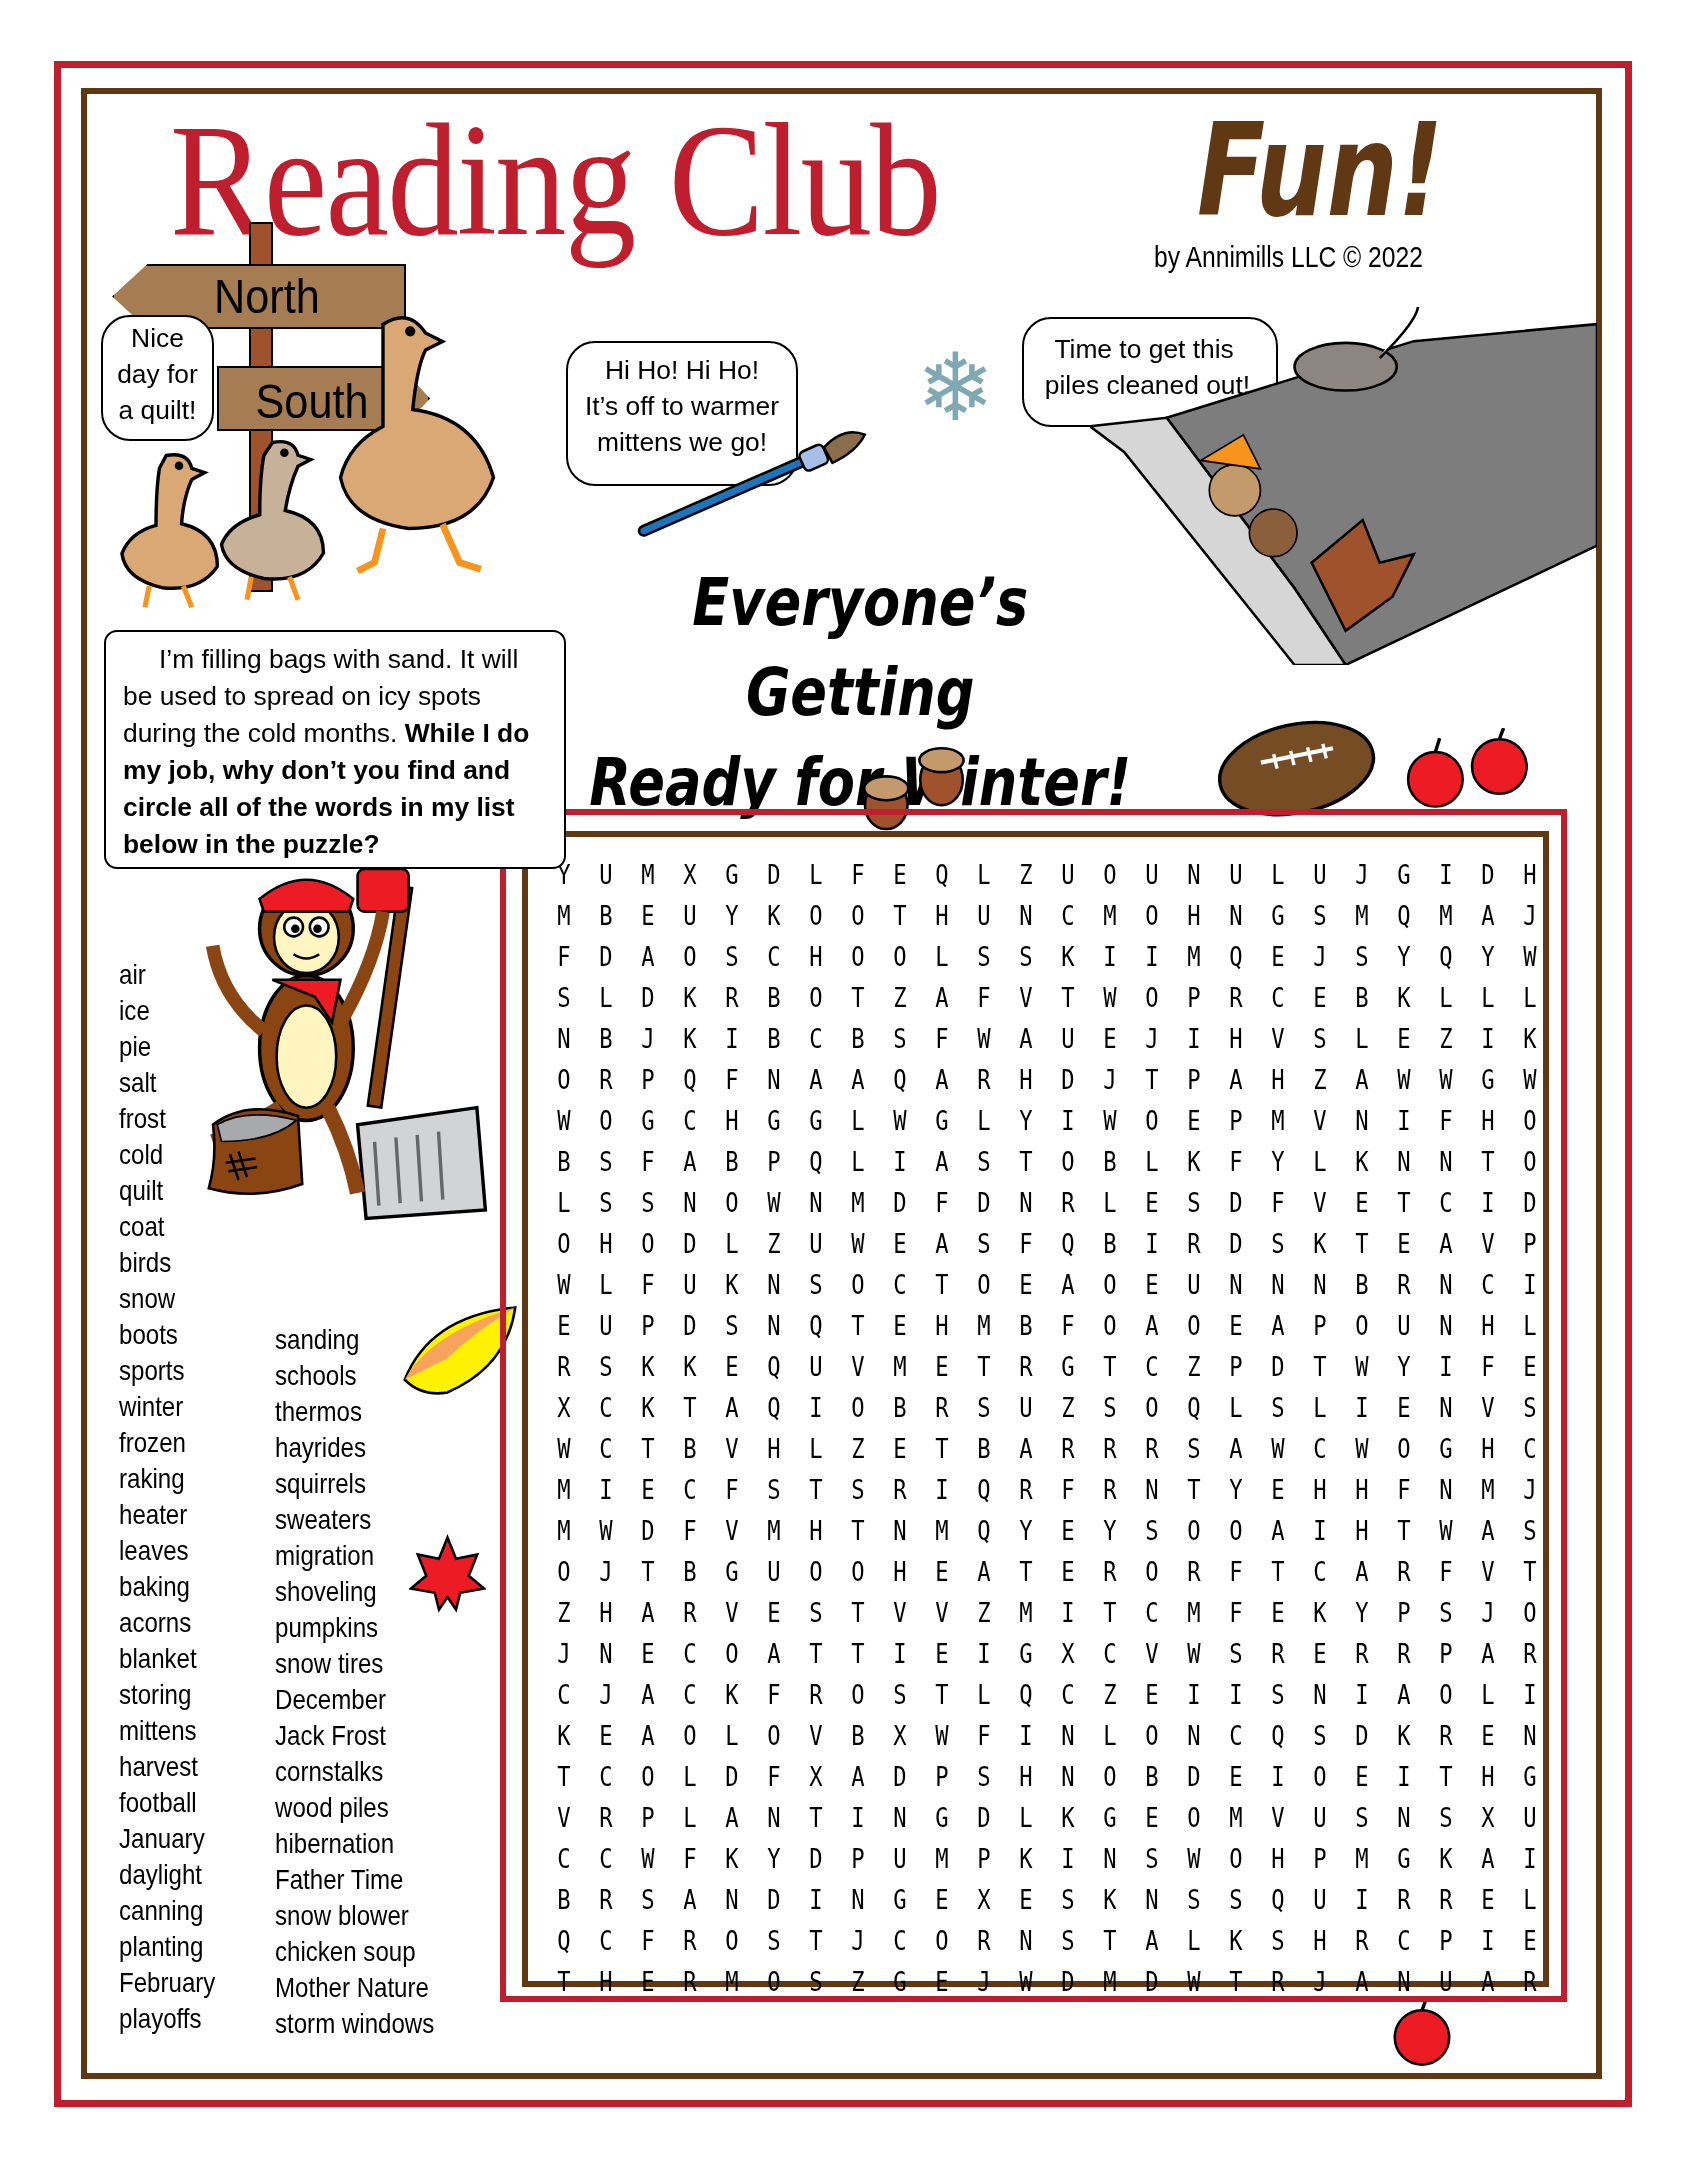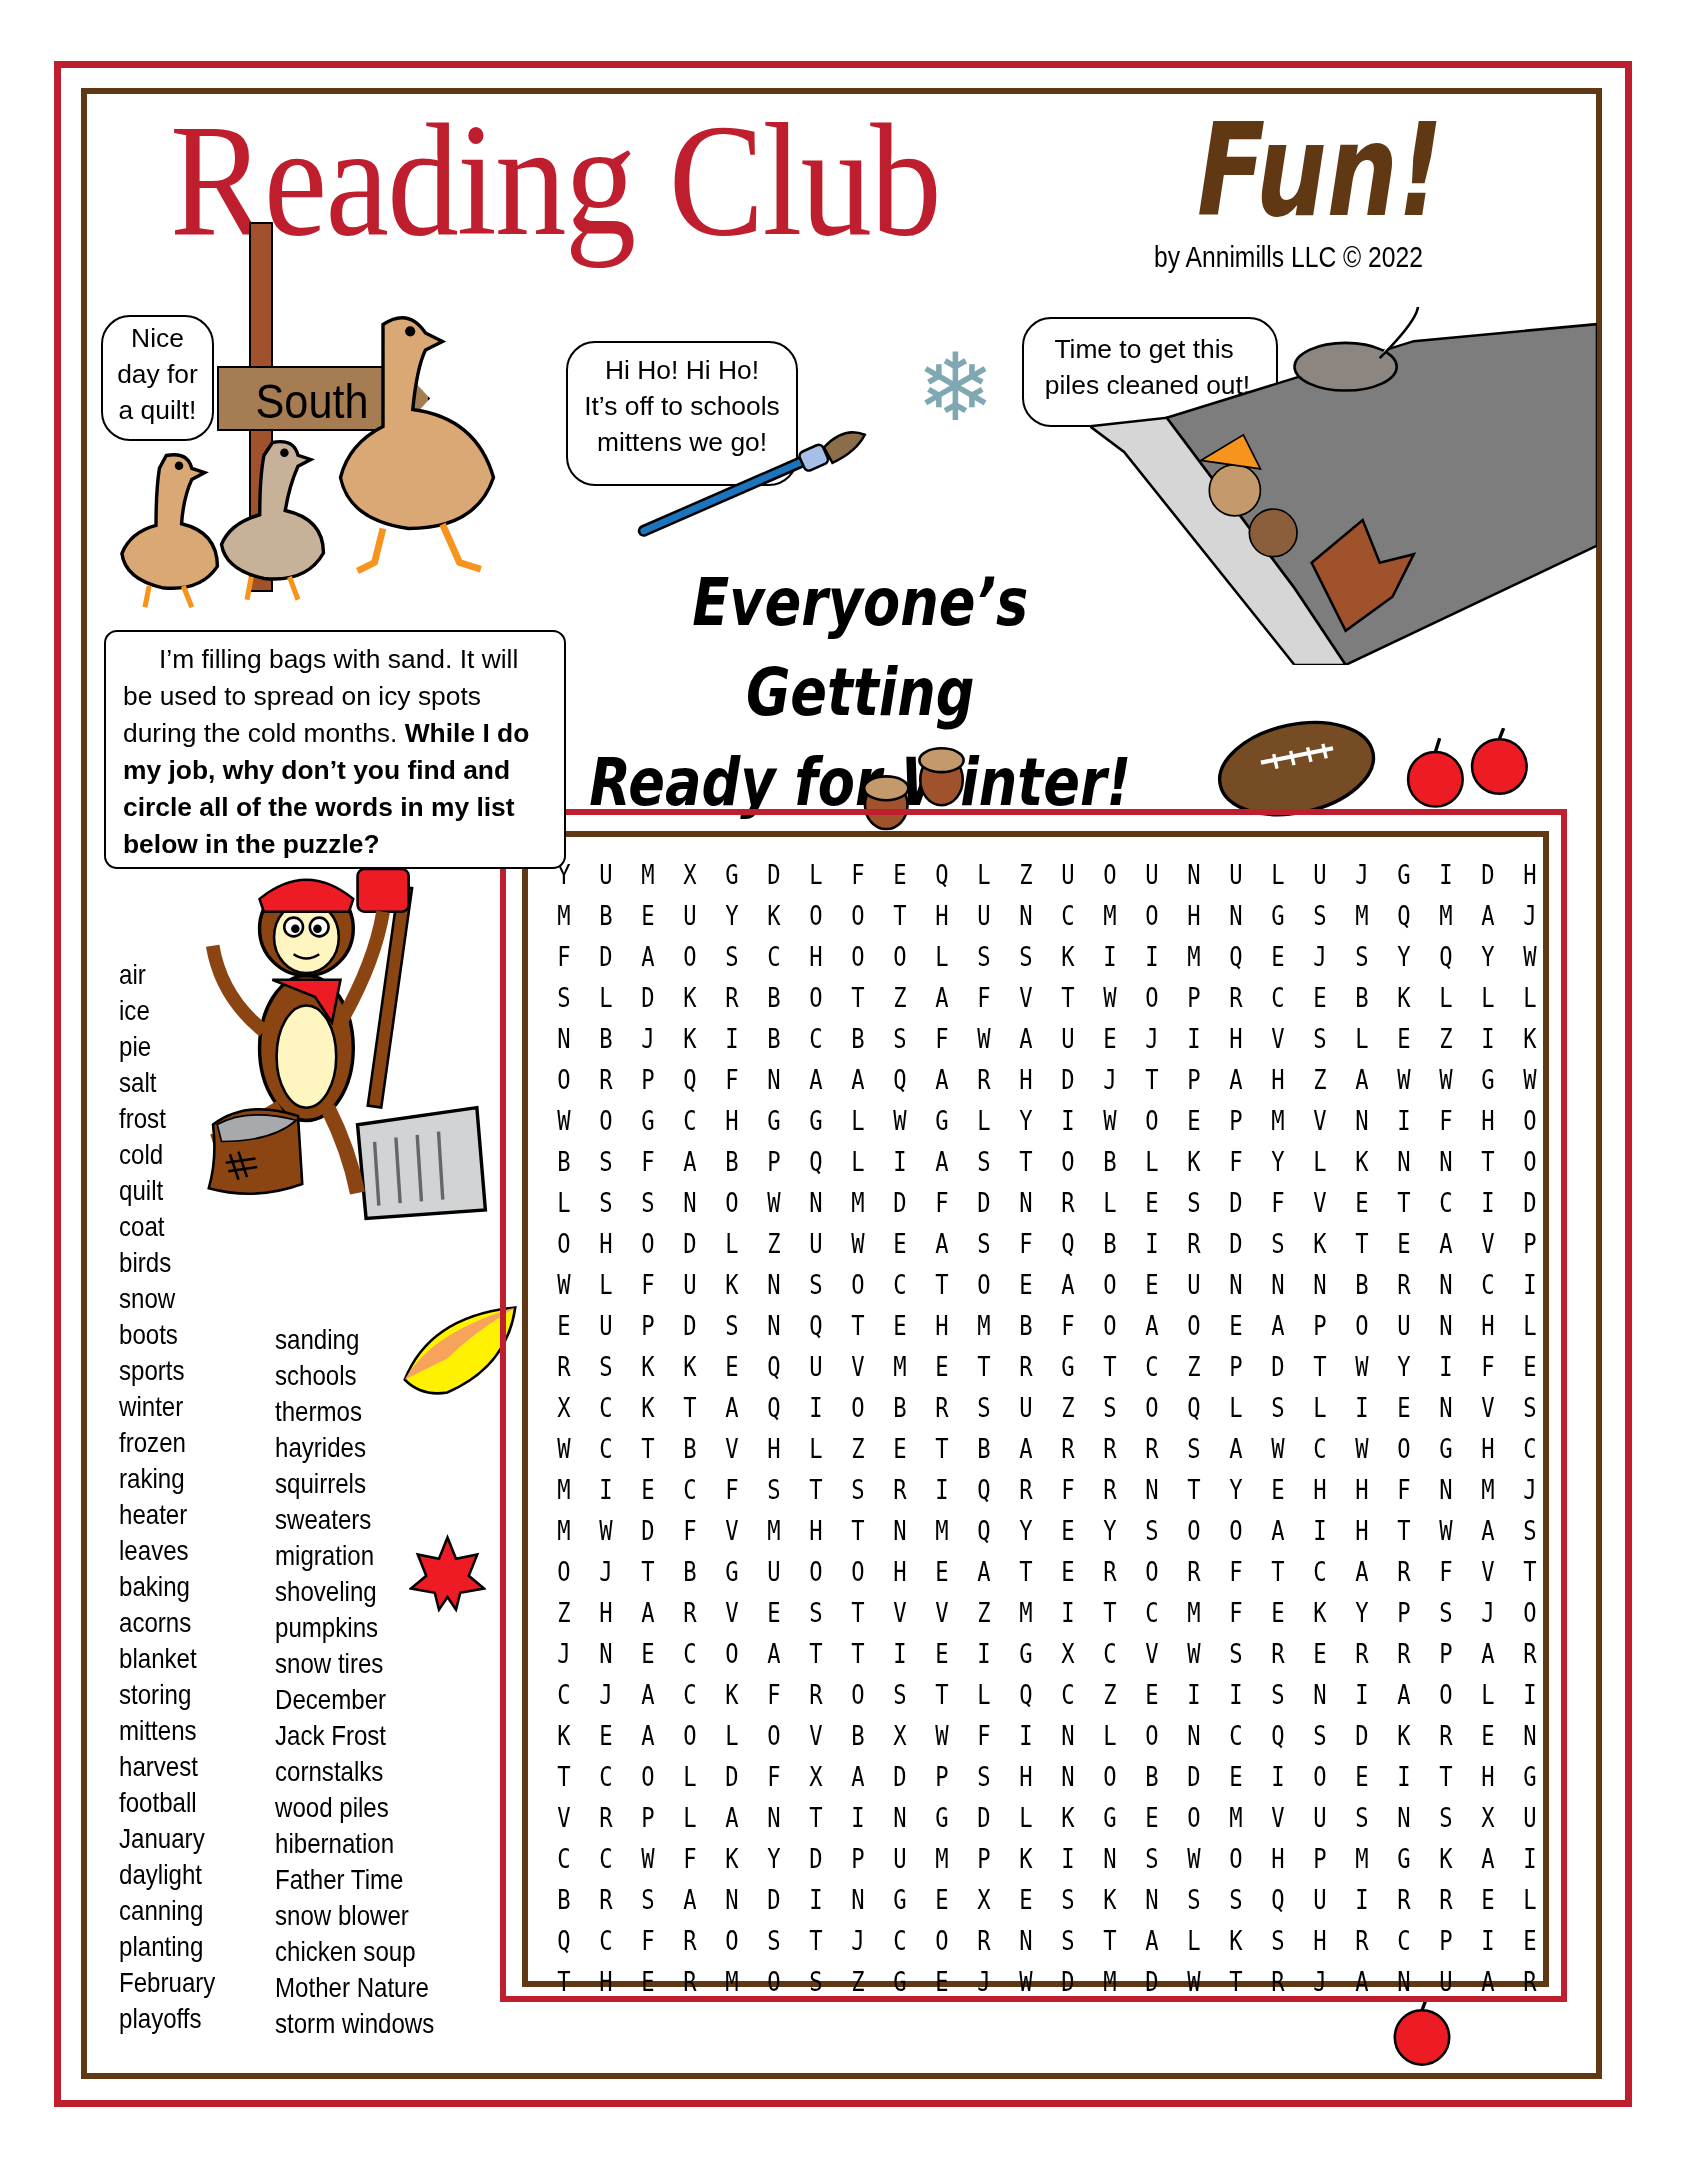--- a/index.html
+++ b/index.html
@@ -24,20 +24,23 @@
 
 <div class="abs frame-red-outer" data-name="outer-red-border"></div>
 <div class="abs frame-brown-outer" data-name="outer-brown-border"></div>
 
 <div class="abs title-reading" data-name="title-reading-club">Reading Club</div>
 <div class="abs title-fun" data-name="title-fun">Fun!</div>
 <div class="abs byline" data-name="byline">by Annimills LLC © 2022</div>
 
 <div class="abs" data-name="signpost-illustration" style="left:102px;top:213px;width:358px;height:375px;">
   <div class="abs" data-name="signpost-pole" style="left:147px;top:8.5px;width:20.4px;height:366px;background:#a0522d;border:2.6px solid #000;"></div>
+  <div class="abs" data-name="sign-north" style="left:10.2px;top:51px;width:290px;height:61px;background:#a67c52;border:2.6px solid #000;clip-path:polygon(12% 0,100% 0,100% 100%,12% 100%,0 50%);display:flex;align-items:center;justify-content:center;">
+    <span data-name="sign-north-label" style="font-size:48px;padding-left:17px;transform:scaleX(0.9);">North</span>
+  </div>
   <div class="abs" data-name="sign-south" style="left:115px;top:153px;width:209px;height:61px;background:#a67c52;border:2.6px solid #000;clip-path:polygon(0 0,86% 0,100% 50%,86% 100%,0 100%);display:flex;align-items:flex-end;justify-content:center;">
     <span data-name="sign-south-label" style="font-size:48px;padding-right:25.6px;transform:scaleX(0.9);">South</span>
   </div>
 </div>
 
 <div class="abs" data-name="goose-large-icon" style="left:332px;top:307px;width:187px;height:273px;">
   <svg width="187" height="273" viewBox="0 0 220 320">
     <path d="M60 20 Q90 0 110 30 L130 40 L110 50 Q100 70 95 120 Q170 130 190 200 Q170 260 90 260 Q20 250 10 200 Q20 160 60 140 Q60 80 60 40 Z" fill="#d9a874" stroke="#000" stroke-width="4"></path>
     <circle cx="92" cy="28" r="6" fill="#000"></circle>
     <path d="M60 260 L50 300 L30 310 M130 255 L150 300 L175 308" stroke="#f7941d" stroke-width="8" fill="none"></path>
@@ -58,21 +61,21 @@
   </svg>
 </div>
 
 <div class="bubble" data-name="speech-bubble-goose-small" style="left:101px;top:315px;width:109px;height:119px;padding-top:3.4px;">
   <div data-name="bubble-line">Nice</div>
   <div data-name="bubble-line">day for</div>
   <div data-name="bubble-line">a quilt!</div>
 </div>
 <div class="bubble" data-name="speech-bubble-goose-large" style="left:566px;top:341px;width:228px;height:132px;padding-top:8.5px;">
   <div data-name="bubble-line">Hi Ho! Hi Ho!</div>
-  <div data-name="bubble-line">It’s off to schools</div>
+  <div data-name="bubble-line">It’s off to warmer</div>
   <div data-name="bubble-line">mittens we go!</div>
 </div>
 <div class="bubble" data-name="speech-bubble-squirrel" style="left:1022px;top:317px;width:247px;height:94px;padding-top:12px;text-align:center;padding-right:5.1px;">
   <div data-name="bubble-line" style="padding-right:6.8px;">Time to get this</div>
   <div data-name="bubble-line">piles cleaned out!</div>
 </div>
 
 <div class="abs" data-name="paintbrush-icon" style="left:635px;top:422px;width:247px;height:119px;">
   <svg width="247" height="119" viewBox="0 0 290 140">
     <line x1="10" y1="128" x2="200" y2="45" stroke="#000" stroke-width="14" stroke-linecap="round"></line>

